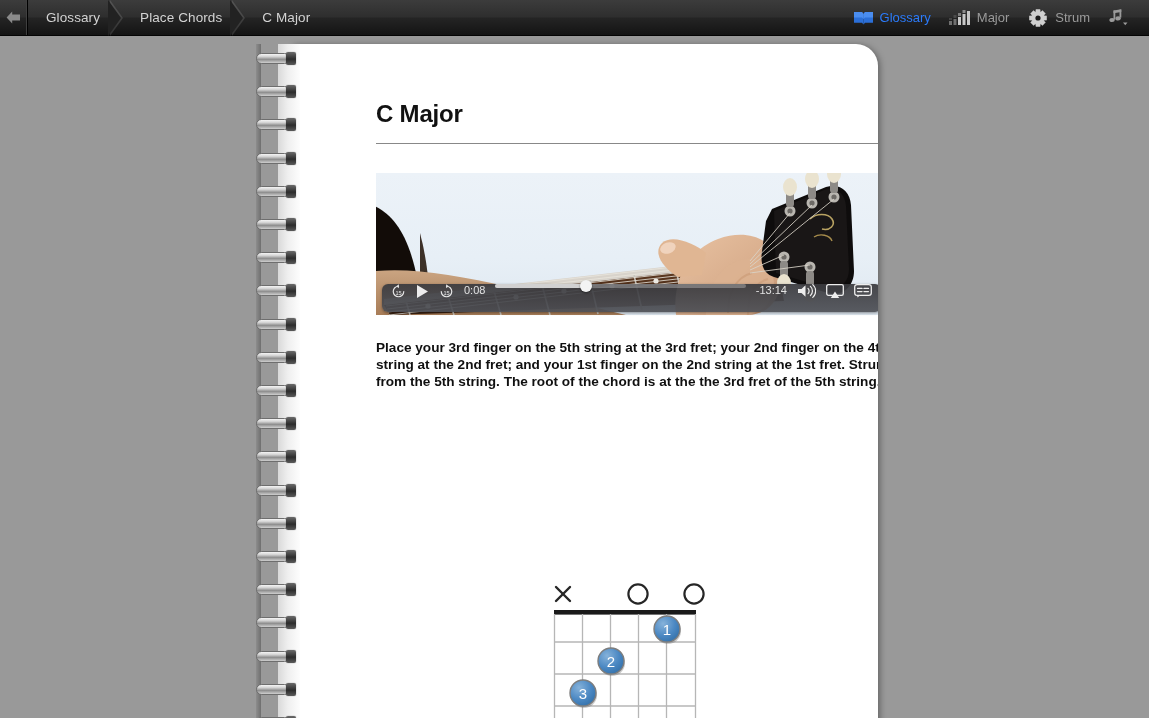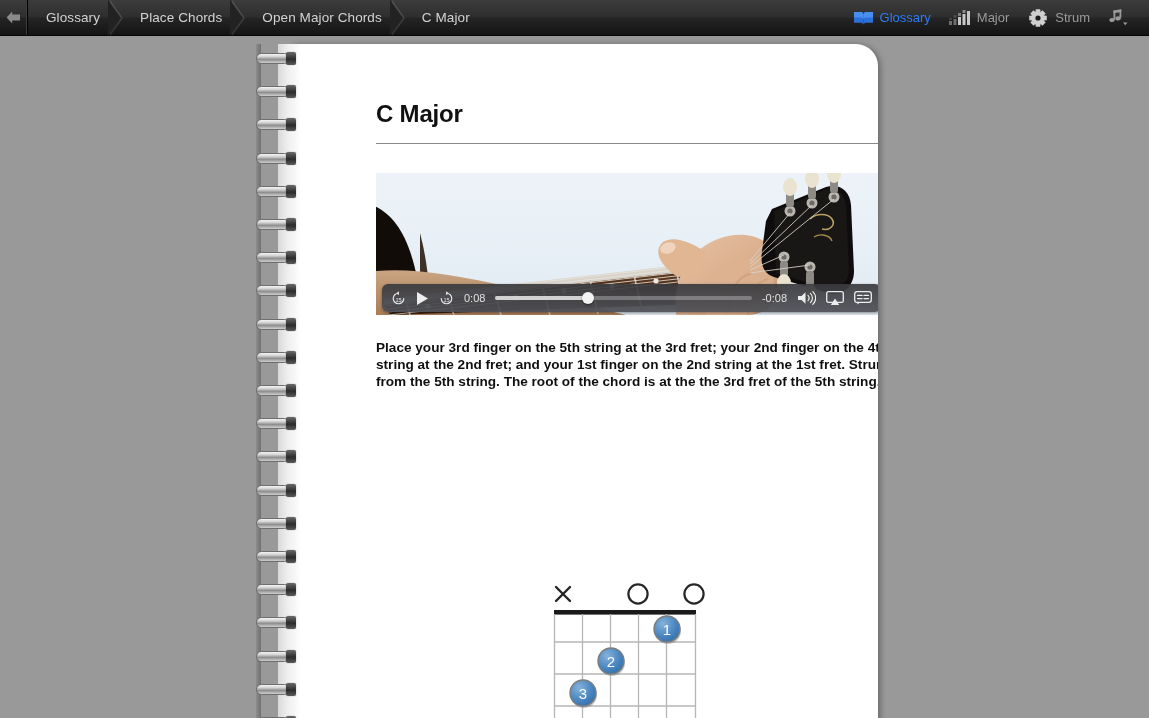--- a/index.html
+++ b/index.html
@@ -137,21 +137,21 @@
     overflow: hidden;
     background: linear-gradient(to bottom, #eaf1f7 0%, #e8eff6 55%, #e3ebf3 100%);
   }
   .video svg { display: block; }
 
   .vcontrols {
     position: absolute; left: 6px; right: 6px; bottom: 3px;
     height: 28px;
     border-radius: 6px;
     background: linear-gradient(to bottom, rgba(58,58,62,0.93), rgba(78,80,86,0.93));
-    display: flex; align-items: center;
+    display: flex; align-items: flex-start;
     padding: 0 9px;
     gap: 10px;
     box-shadow: 0 1px 3px rgba(0,0,0,0.4);
   }
   .vc-ico { display:flex; align-items:center; justify-content:center; cursor: default; }
   .vc-time { color: #e2e2e2; font-size: 11px; font-family: "Liberation Sans", sans-serif; }
   .vc-track {
     position: relative; flex: 1; height: 4px;
     border-radius: 2px;
     background: rgba(255,255,255,0.28);
@@ -190,23 +190,20 @@
       <path d="M6.2 0.6 L6.2 3.6 L14 3.6 L14 9.4 L6.2 9.4 L6.2 12.4 L0.6 6.5 Z" fill="#8a8a8a"></path>
     </svg>
   </div>
 
   <div class="crumbs">
     <div class="crumb">
       <span>Glossary</span>
     </div>
     <div class="crumb">
       <span>Place Chords</span>
-    </div>
-    <div class="crumb">
-      <span>Open Major Chords</span>
     </div>
     <div class="crumb last">
       <span>C Major</span>
     </div>
   </div>
 
   <div class="toolbar-spacer"></div>
 
   <div class="tb-right">
 
@@ -449,21 +446,21 @@
               </svg>
             </span>
 
             <span class="vc-time">0:08</span>
 
             <span class="vc-track">
               <span class="vc-played" style="width:36%"></span>
               <span class="vc-knob" style="left:calc(36% - 6px)"></span>
             </span>
 
-            <span class="vc-time">-0:08</span>
+            <span class="vc-time">-13:14</span>
 
             <span class="vc-ico">
               <svg width="19" height="14" viewBox="0 0 19 14">
                 <path d="M1 5 L4.5 5 L8.5 1.3 L8.5 12.7 L4.5 9 L1 9 Z" fill="#ededed"></path>
                 <path d="M11 4.4 A3.6 3.6 0 0 1 11 9.6" stroke="#ededed" stroke-width="1.2" fill="none" stroke-linecap="round"></path>
                 <path d="M13.4 2.4 A6.2 6.2 0 0 1 13.4 11.6" stroke="#ededed" stroke-width="1.2" fill="none" stroke-linecap="round"></path>
                 <path d="M15.8 0.6 A8.6 8.6 0 0 1 15.8 13.4" stroke="#ededed" stroke-width="1.2" fill="none" stroke-linecap="round"></path>
               </svg>
             </span>
             <span class="vc-ico">

